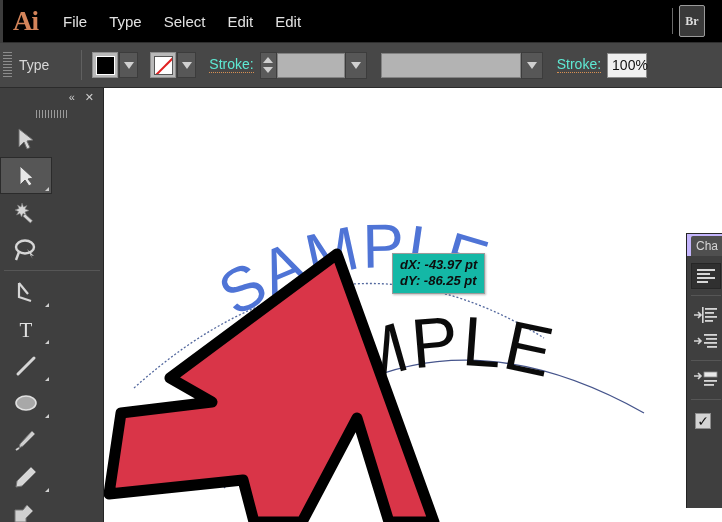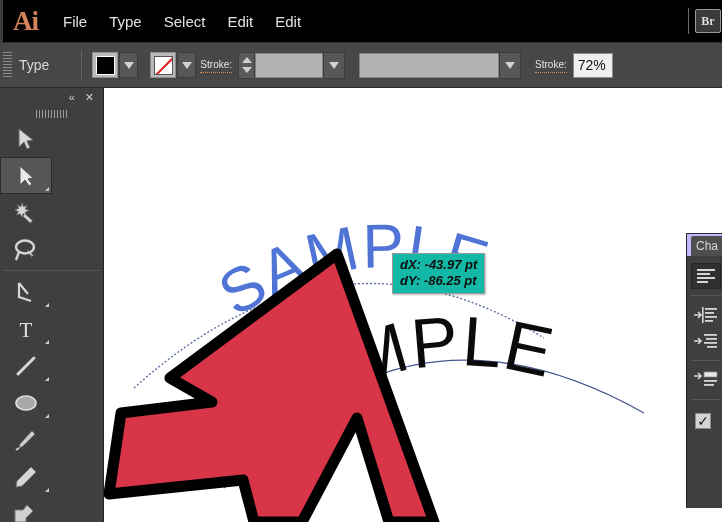--- a/index.html
+++ b/index.html
@@ -26,21 +26,21 @@
   }
   .menu-item {
     color: #e2e2e2; font-size: 15px; padding: 0 11px;
     line-height: 43px; white-space: nowrap;
   }
   .menu-spacer { flex: 1; }
   .menu-sep {
     width: 1px; height: 26px; background: #6a6a6a; margin: 0 6px;
   }
   .br-btn {
-    width: 26px; height: 24px; margin-right: 4px;
+    width: 26px; height: 32px; margin-right: 20px;
     border: 1px solid #9a9a9a; border-radius: 2px;
     background: #3a3a3a; color: #dcdcdc;
     font-size: 12px; font-weight: bold;
     display: flex; align-items: center; justify-content: center;
     font-family: "Liberation Serif", serif;
     text-align: right;
   }
 
   
   .controlbar {
@@ -80,21 +80,21 @@
     width: 19px; height: 26px; background: #575757;
     border: 1px solid #3c3c3c; margin-left: 1px;
     display: flex; align-items: center; justify-content: center;
   }
   .caret-down {
     width: 0; height: 0; border-left: 5px solid transparent;
     border-right: 5px solid transparent; border-top: 7px solid #d0d0d0;
   }
 
   .lbl-orange {
-    color: #e5e5e5; font-size: 10px; margin: 0 6px 0 1px;
+    color: #5eead4; font-size: 14px; margin: 0 6px 0 10px;
     border-bottom: 1px dotted #d89052; line-height: 15px;
   }
   .stepper {
     width: 17px; height: 27px; background: #5a5a5a;
     border: 1px solid #3d3d3d;
     display: flex; flex-direction: column; align-items: center;
     justify-content: space-around; padding: 2px 0;
   }
   .st-up { width: 0; height: 0; border-left: 5px solid transparent;
     border-right: 5px solid transparent; border-bottom: 6px solid #d0d0d0; }
@@ -249,21 +249,21 @@
     <div class="dd-btn">
       <div class="caret-down"></div>
     </div>
 
     <div class="field-blank field-w2" style="margin-left:14px;"></div>
     <div class="dd-btn">
       <div class="caret-down"></div>
     </div>
 
     <div class="lbl-orange" style="margin-left:14px;">Stroke:</div>
-    <div class="field-val" style="width:40px;">72%</div>
+    <div class="field-val" style="width:40px;">100%</div>
   </div>
 
   <div class="canvas">
     <svg class="art-svg" width="618" height="434" viewBox="0 0 618 434">
 
       <path d="M 30 300 Q 230 120 440 250" fill="none" stroke="#53689e" stroke-width="1.3" stroke-dasharray="2 2"></path>
 
       <path d="M 120 400 Q 300 190 540 325" fill="none" stroke="#46558c" stroke-width="1.3"></path>
 
       <defs>

